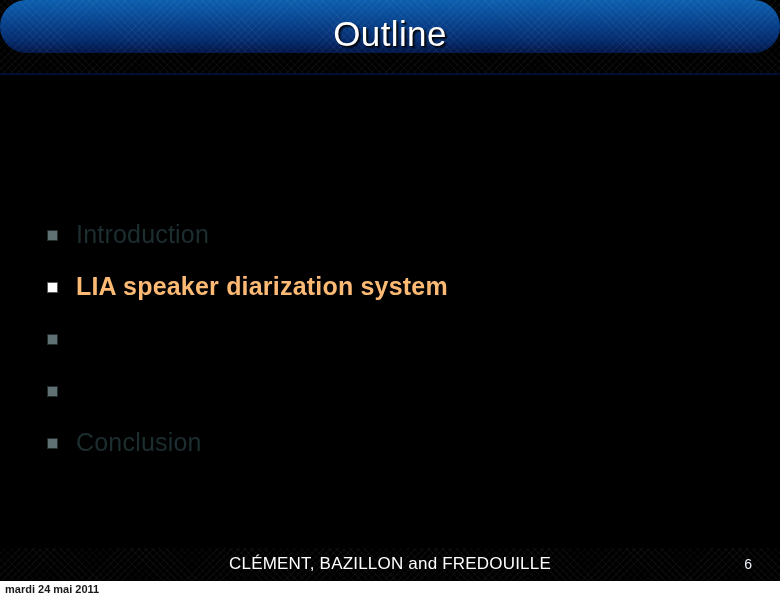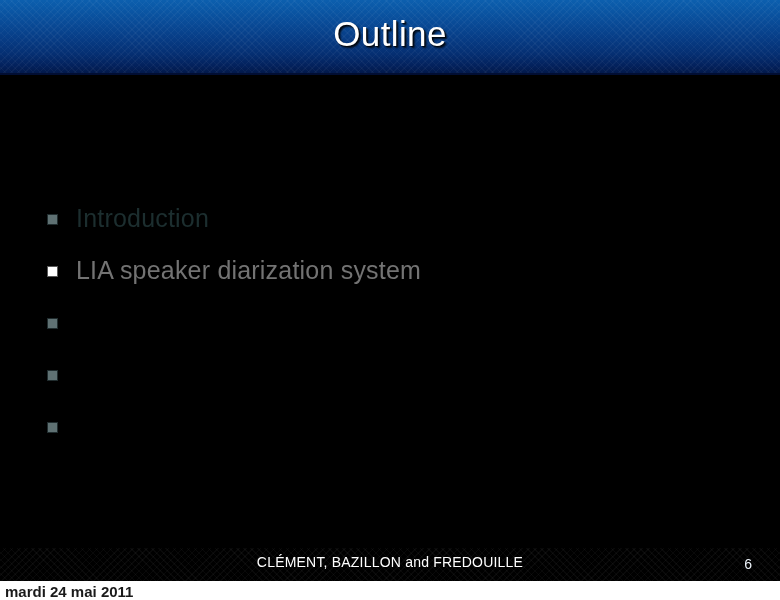--- a/index.html
+++ b/index.html
@@ -25,30 +25,31 @@
     background: #000000;
     overflow: hidden;
   }
 
   
   #header-band {
     position: absolute;
     left: 0;
     top: 0;
     width: 780px;
-    height: 75px;
+    height: 53px;
     background:
       linear-gradient(180deg,
         #0c5fae 0%,
         #0a56a4 14%,
         #094a96 32%,
         #073c85 52%,
         #052f72 72%,
         #03215c 88%,
         #021746 100%);
+    border-radius: 29px;
   }
   #header-texture {
     position: absolute;
     left: 0;
     top: 0;
     width: 780px;
     height: 75px;
     background-image:
       repeating-linear-gradient(45deg,
         rgba(255,255,255,0.035) 0px,
@@ -84,21 +85,21 @@
     text-shadow:
       2px 2px 2px rgba(0,0,0,0.85),
       1px 1px 0 rgba(0,0,0,0.6);
     white-space: nowrap;
   }
 
   
   #bullet-list {
     position: absolute;
     left: 48px;
-    top: 192px;
+    top: 208px;
     width: 700px;
   }
   .bullet-row {
     display: flex;
     align-items: center;
     height: 52px;
   }
   .bullet-marker {
     width: 9px;
     height: 9px;
@@ -121,21 +122,22 @@
     font-size: 25px;
     font-weight: 400;
     letter-spacing: 0.2px;
     line-height: 1;
     white-space: nowrap;
   }
   .bullet-row.dim .bullet-label {
     color: #1c2e2f;
   }
   .bullet-row.active .bullet-label {
-    color: #737373;
+    color: #fdba74;
+    font-weight: bold;
   }
 
   
   #footer-band {
     position: absolute;
     left: 0;
     top: 548px;
     width: 780px;
     height: 33px;
     background:
@@ -167,21 +169,21 @@
         rgba(0,0,0,0) 1px,
         rgba(0,0,0,0) 5px);
     pointer-events: none;
   }
   #footer-authors {
     position: absolute;
     left: 0;
     top: 6px;
     width: 780px;
     text-align: center;
-    font-size: 14px;
+    font-size: 17px;
     font-weight: 400;
     letter-spacing: 0.2px;
     color: #ffffff;
     text-shadow: 1px 1px 2px rgba(0,0,0,0.8);
     white-space: nowrap;
   }
   #footer-page-number {
     position: absolute;
     right: 28px;
     top: 8px;
@@ -197,21 +199,21 @@
     left: 0;
     top: 581px;
     width: 780px;
     height: 19px;
     background: #ffffff;
   }
   #date-label {
     position: absolute;
     left: 5px;
     top: 2px;
-    font-size: 15px;
+    font-size: 11px;
     font-weight: 700;
     color: #1a1a1a;
     white-space: nowrap;
   }
 </style>
 </head>
 <body>
 
 <div id="slide">
 
@@ -236,20 +238,21 @@
     <div class="bullet-row dim">
       <span class="bullet-marker"></span>
     </div>
 
     <div class="bullet-row dim">
       <span class="bullet-marker"></span>
     </div>
 
     <div class="bullet-row dim">
       <span class="bullet-marker"></span>
+      <span class="bullet-label">Conclusion</span>
     </div>
 
   </div>
 
   <div id="footer-band">
     <div id="footer-texture"></div>
     <div id="footer-authors">CLÉMENT, BAZILLON and FREDOUILLE</div>
     <div id="footer-page-number">6</div>
   </div>
 

